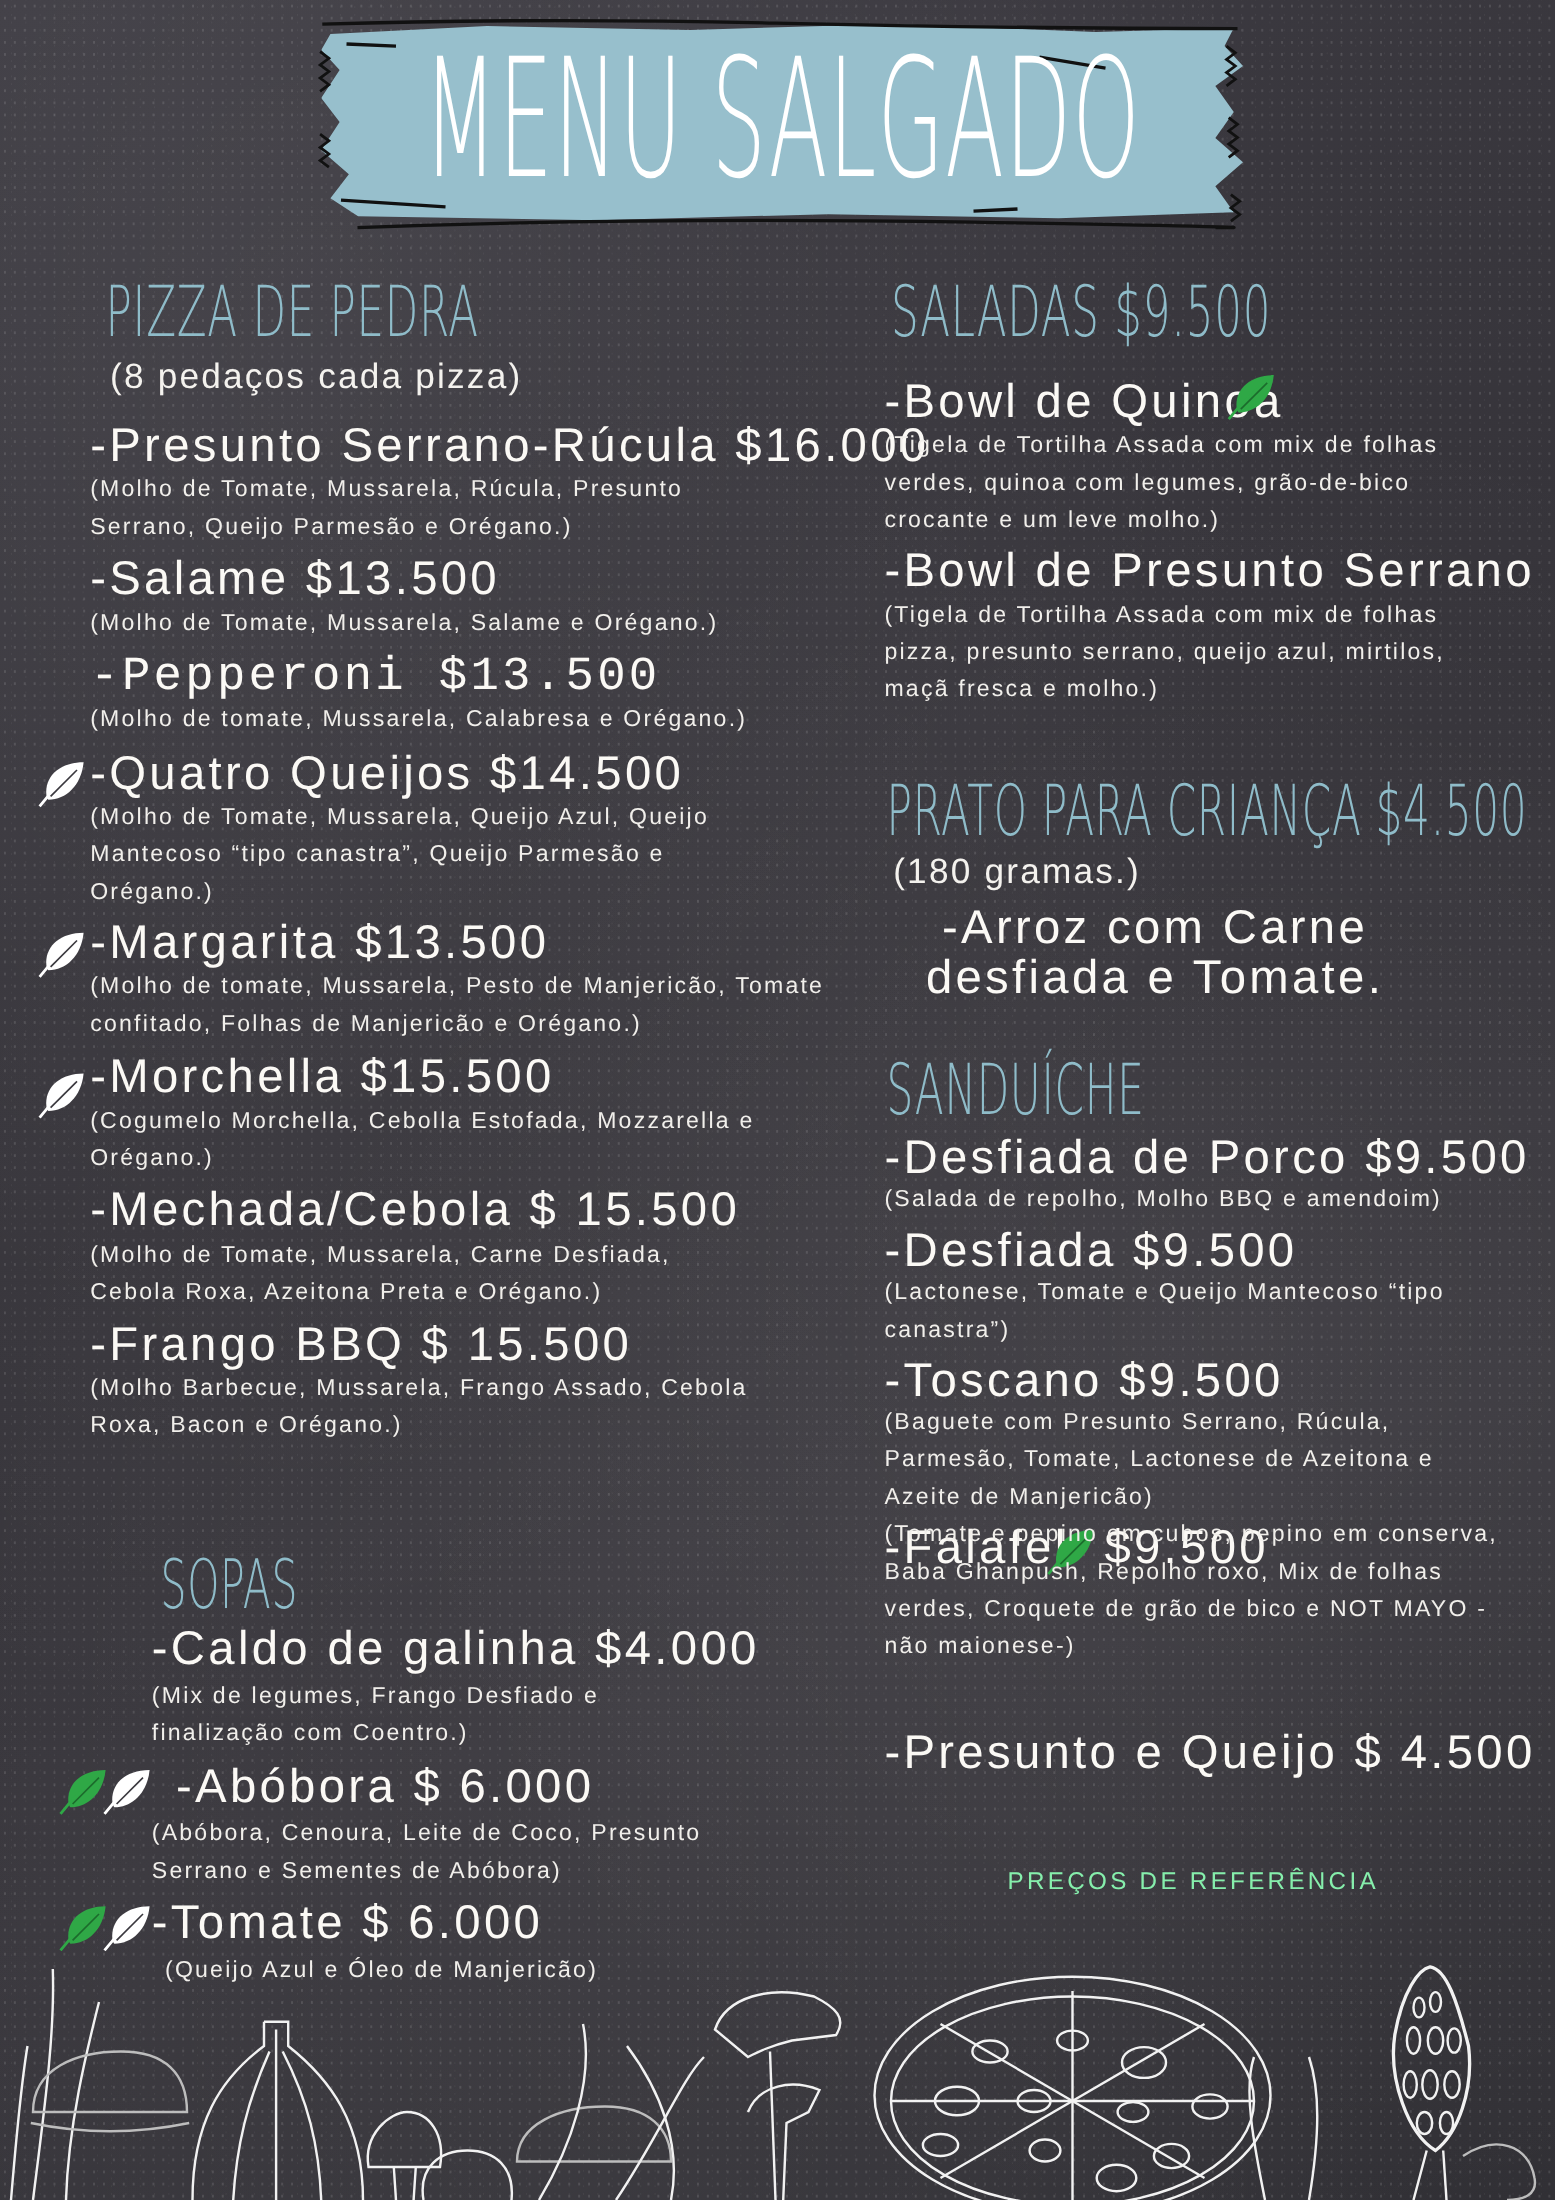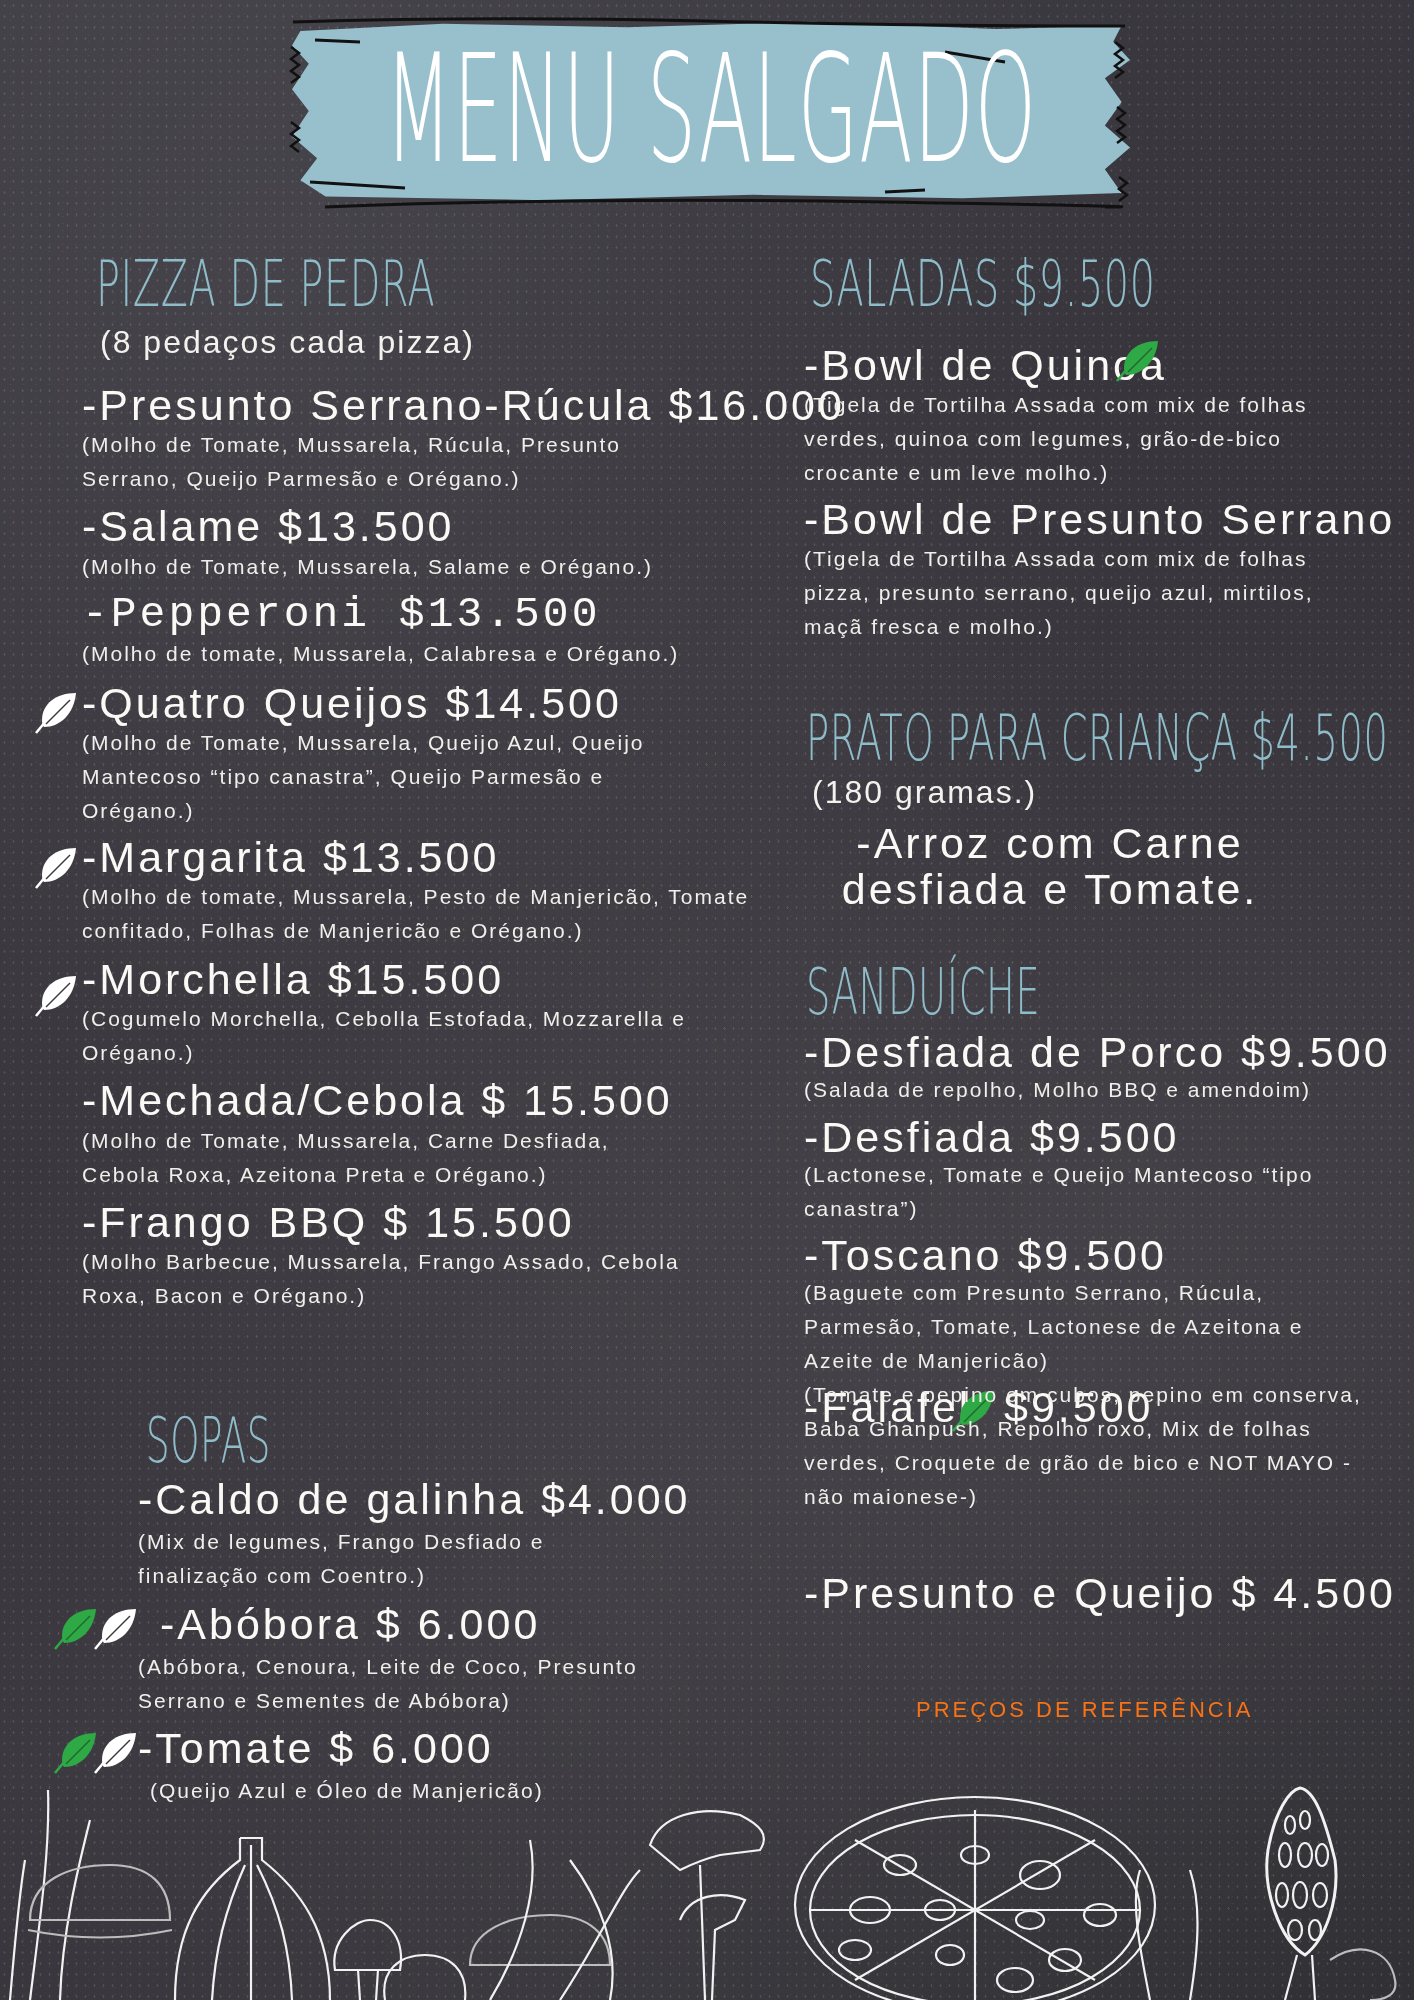--- a/index.html
+++ b/index.html
@@ -55,21 +55,21 @@
     position: absolute; font-size: 43px; letter-spacing: 3px; white-space: nowrap;
     color: #fbf9f5; line-height: 1; text-align: center;
   }
   .item-desc {
     position: absolute; font-size: 21px; letter-spacing: 2px; line-height: 34px;
     color: #f1efeb;
   }
   .leaf { position: absolute; width: 46px; height: 44px; }
   .footer-note {
     position: absolute; left: 916px; top: 1697px; font-size: 22px; letter-spacing: 3px;
-    color: #f97316; white-space: nowrap;
+    color: #86efac; white-space: nowrap;
   }
   .illus { position: absolute; left: 0; top: 1770px; width: 1414px; height: 230px; }
 </style>
 </head>
 <body>
 
 <div class="board"></div>
 <div class="speckle"></div>
 
 <div class="banner"></div>

